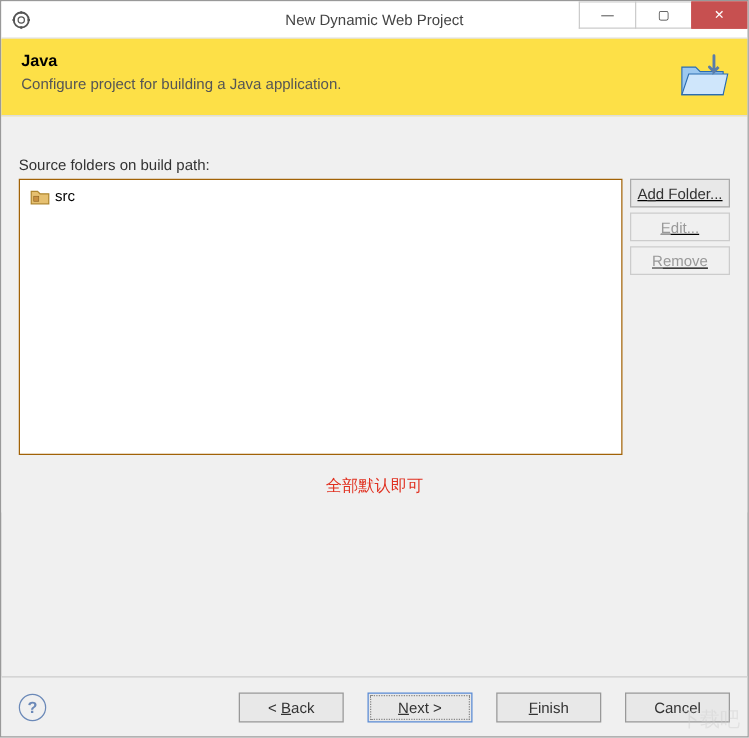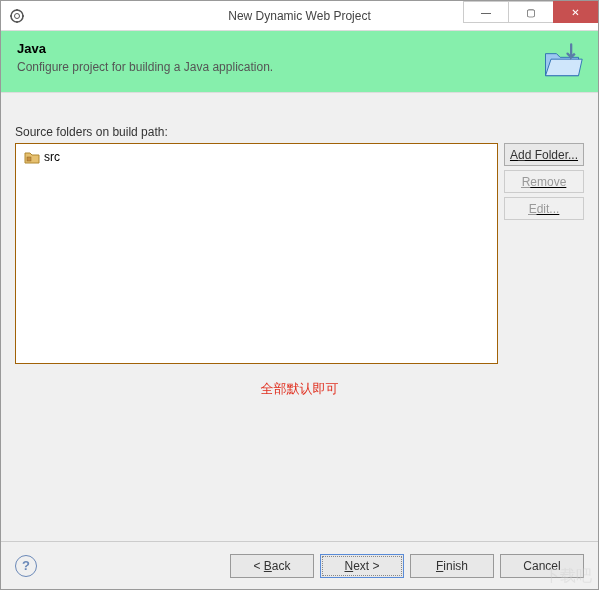--- a/index.html
+++ b/index.html
@@ -9,21 +9,21 @@
     .titlebar { height: 30px; background: #fff; border-bottom: 1px solid #ddd; display: flex; align-items: center; position: relative; }
     .titlebar .app-icon { width: 16px; height: 16px; margin-left: 8px; display: flex; align-items: center; justify-content: center; }
     .titlebar .title { position: absolute; left: 0; right: 0; text-align: center; color: #444; pointer-events: none; }
     .win-controls { position: absolute; right: 0; top: 0; display: flex; height: 24px; }
     .win-btn { width: 45px; height: 22px; border: 1px solid #ccc; background: #fff; display: flex; align-items: center; justify-content: center; font-size: 10px; color: #333; }
     .win-btn.min { border-right: none; }
     .win-btn.max { border-right: none; }
     .win-btn.close { background: #c75050; color: #fff; border-color: #c75050; }
     
     
-    .header { background: #86efac; padding: 10px 16px; border-bottom: 1px solid #ddd; position: relative; height: 62px; }
+    .header { background: #fde047; padding: 10px 16px; border-bottom: 1px solid #ddd; position: relative; height: 62px; }
     .header .page-title { font-weight: bold; font-size: 13px; color: #000; }
     .header .page-desc { color: #555; margin-top: 4px; }
     .header .banner-icon { position: absolute; right: 14px; top: 8px; width: 44px; height: 44px; }
     
     
     .content { padding: 12px 14px; background: #f0f0f0; }
     .label { color: #333; margin-bottom: 4px; display: block; margin-top: 20px; }
     
     .folder-row { display: flex; gap: 6px; align-items: flex-start; }
     .folder-list { flex: 1; background: #fff; border: 1px solid #a16207; height: 221px; padding: 4px; overflow: auto; }
@@ -36,21 +36,21 @@
     .side-buttons button .ul { text-decoration: underline; }
     
     .output-section { margin-top: 10px; }
     .output-input { width: 100%; background: #fff; border: 1px solid #aaa; padding: 3px 4px; height: 22px; }
     
     .annotation { text-align: center; color: #e03020; margin-top: 16px; font-size: 13px; }
     
     
     .footer { position: absolute; bottom: 0; left: 0; right: 0; border-top: 1px solid #ccc; background: #f0f0f0; height: 48px; display: flex; align-items: center; padding: 0 14px; }
     .help-icon { width: 22px; height: 22px; border: 1.5px solid #6b89b8; border-radius: 50%; display: flex; align-items: center; justify-content: center; color: #6b89b8; font-size: 13px; font-weight: bold; cursor: pointer; }
-    .footer-buttons { margin-left: auto; display: flex; gap: 6px; }
+    .footer-buttons { margin-left: auto; display: flex; gap: 19px; }
     .footer-buttons button { width: 84px; height: 24px; background: #e8e8e8; border: 1px solid #999; color: #333; cursor: pointer; }
     .footer-buttons button.default { outline: 1px dotted #888; outline-offset: -3px; border-color: #5a8bd6; }
     .footer-buttons button .ul { text-decoration: underline; }
     
     
     .watermark { position: absolute; bottom: 2px; right: 6px; color: #ccc; font-size: 16px; font-weight: normal; opacity: 0.4; pointer-events: none; }
   </style>
 </head>
 <body>
 
@@ -91,22 +91,22 @@
           <svg viewBox="0 0 16 14" width="16" height="14">
               <path d="M1 3 L6 3 L8 5 L15 5 L15 13 L1 13 Z" fill="#e6c070" stroke="#b08830"></path>
               <rect x="3" y="7" width="4" height="4" fill="#c89040" stroke="#8a6020" stroke-width="0.5"></rect>
             </svg>
         </span>
         <span>src</span>
       </div>
     </div>
     <div class="side-buttons">
       <button><span>A</span><span class="ul">d</span><span>d Folder...</span></button>
+      <button disabled=""><span class="ul">E</span><span>dit...</span></button>
       <button disabled=""><span class="ul">R</span><span>emove</span></button>
-      <button disabled=""><span class="ul">E</span><span>dit...</span></button>
     </div>
   </div>
 
 
   <div class="annotation">全部默认即可</div>
 </div>
 
 <div class="footer">
   <div class="help-icon">?</div>
   <div class="footer-buttons">

